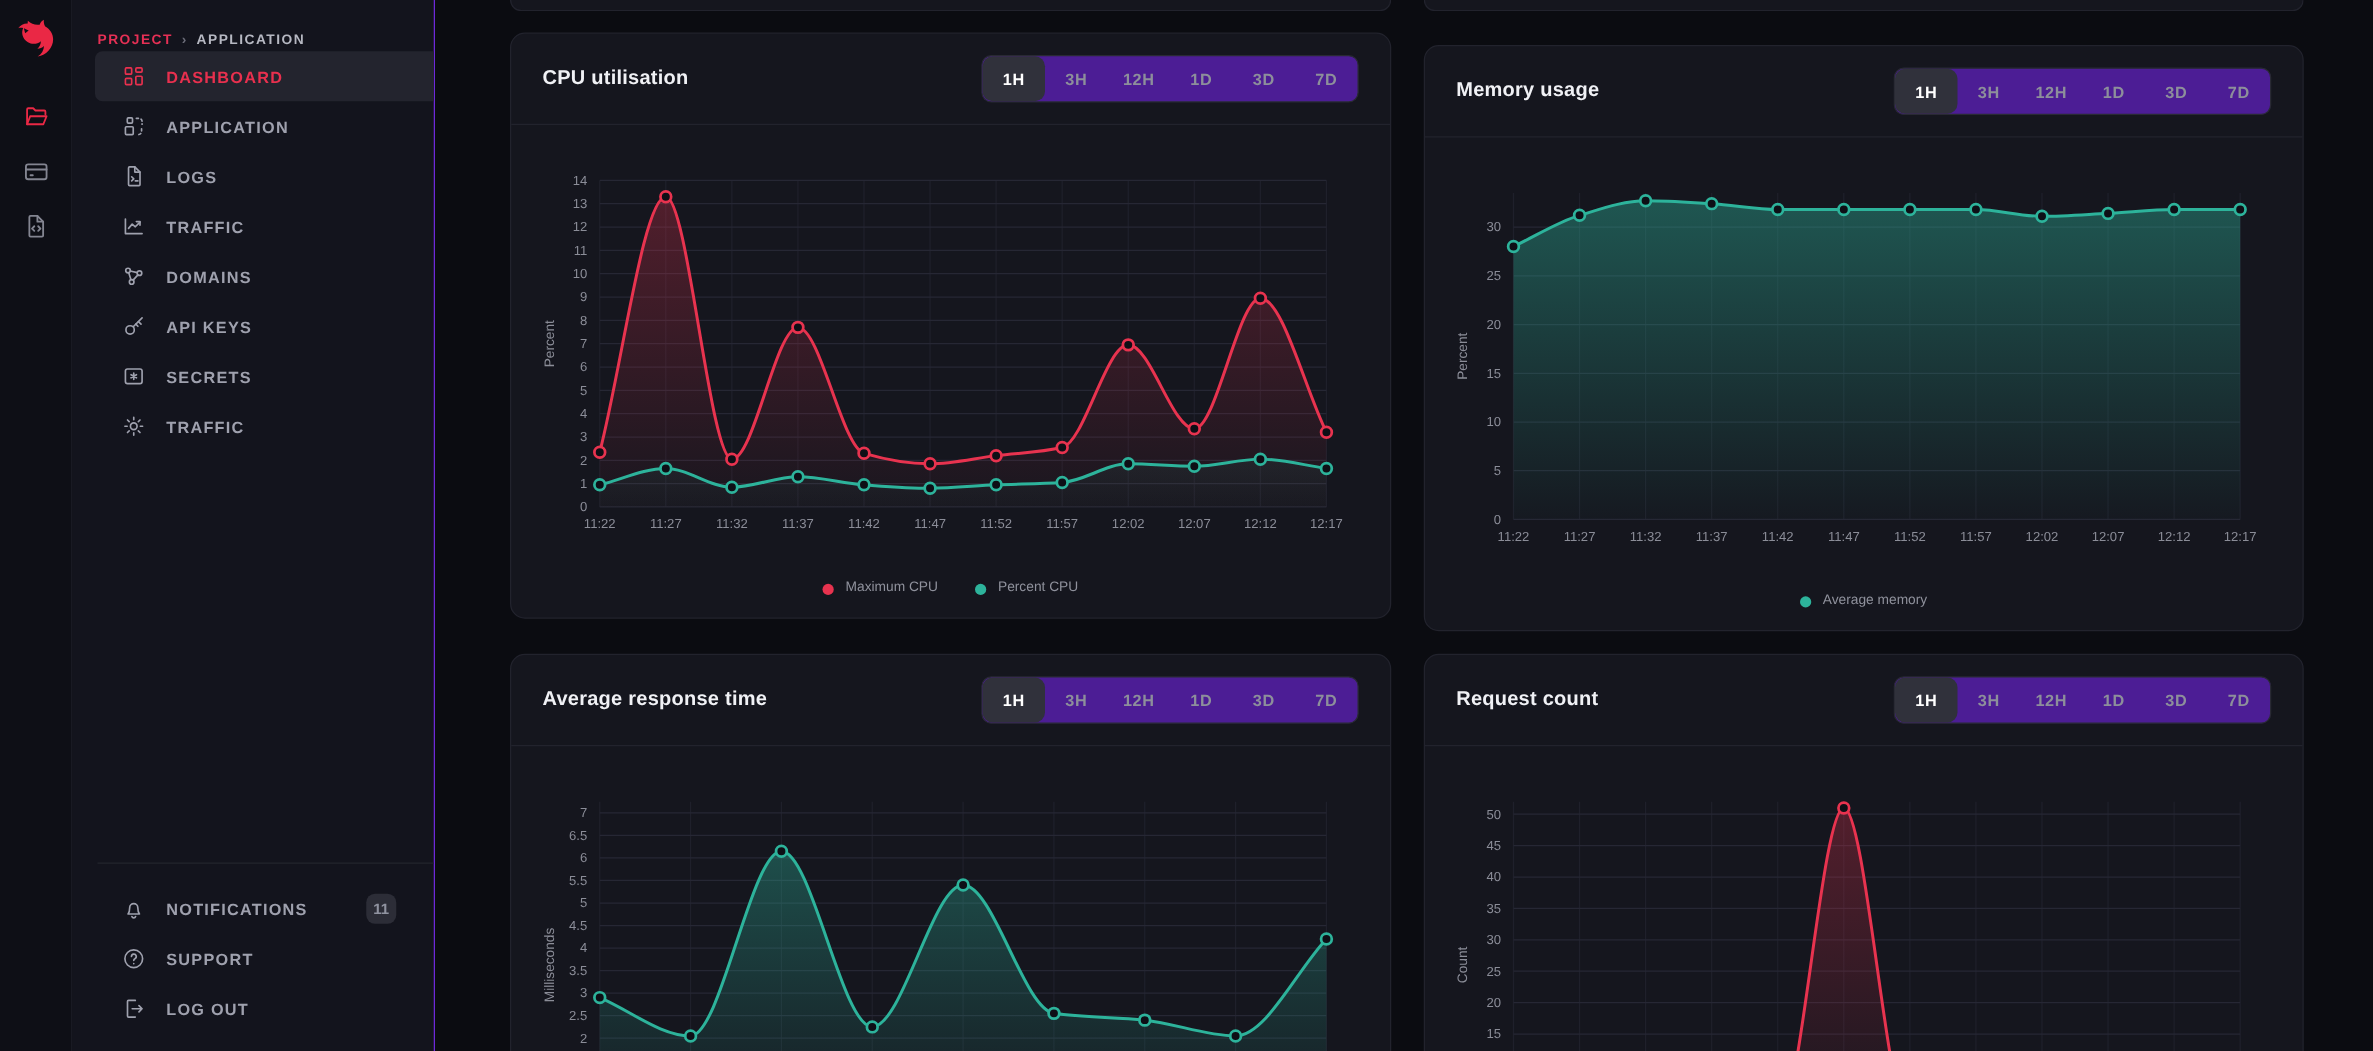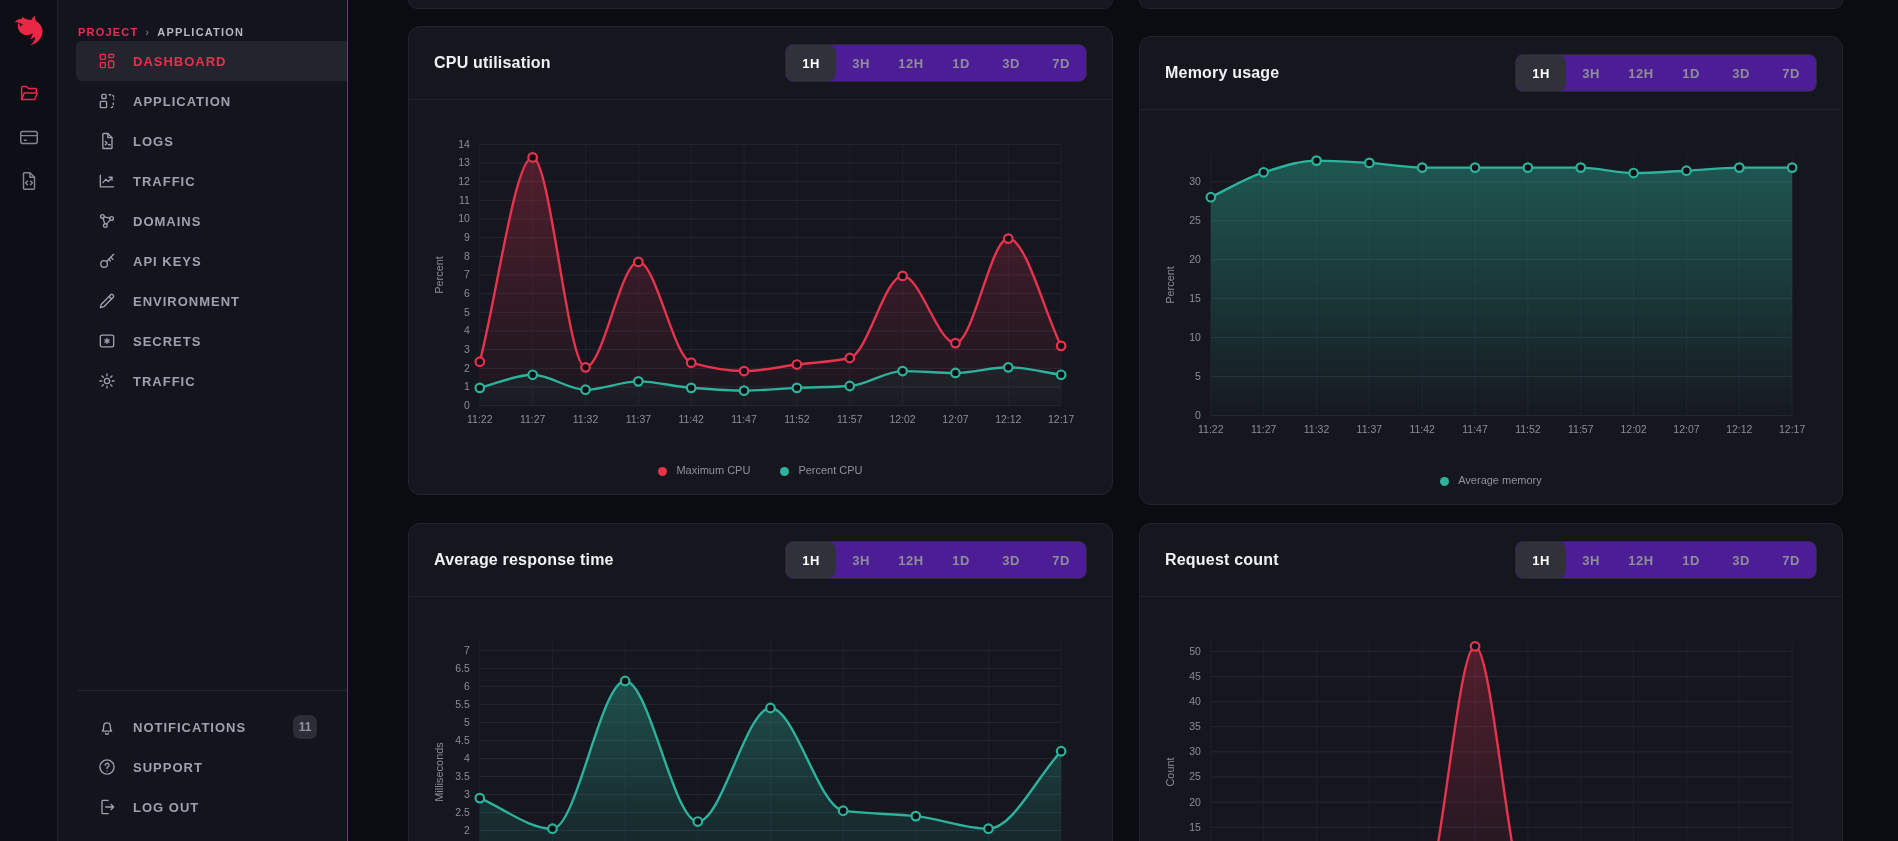--- a/index.html
+++ b/index.html
@@ -116,27 +116,20 @@
           </svg></span>
         <span class="nav-label">DOMAINS</span>
       </div>
       <div class="nav-item">
         <span class="nav-ic"><svg viewBox="0 0 24 24" fill="none" stroke="currentColor" stroke-width="1.6" stroke-linecap="round" stroke-linejoin="round">
             <circle cx="8.5" cy="15.5" r="4"></circle>
             <path d="M11.5 12.5L20 4"></path>
             <path d="M16.5 7.5L19 10M14 10l2 2"></path>
           </svg></span>
         <span class="nav-label">API KEYS</span>
-      </div>
-      <div class="nav-item">
-        <span class="nav-ic"><svg viewBox="0 0 24 24" fill="none" stroke="currentColor" stroke-width="1.6" stroke-linecap="round" stroke-linejoin="round">
-            <path d="M4 20l1.2-4.2L16.5 4.5a1.8 1.8 0 0 1 2.5 0l.5.5a1.8 1.8 0 0 1 0 2.5L8.2 18.8z"></path>
-            <path d="M14.5 6.5l3 3"></path>
-          </svg></span>
-        <span class="nav-label">ENVIRONMENT</span>
       </div>
       <div class="nav-item">
         <span class="nav-ic"><svg viewBox="0 0 24 24" fill="none" stroke="currentColor" stroke-width="1.6" stroke-linecap="round" stroke-linejoin="round">
             <rect x="4" y="5" width="16" height="14" rx="2"></rect>
             <path d="M12 9v6M9.4 10.5l5.2 3M14.6 10.5l-5.2 3"></path>
           </svg></span>
         <span class="nav-label">SECRETS</span>
       </div>
       <div class="nav-item">
         <span class="nav-ic"><svg viewBox="0 0 24 24" fill="none" stroke="currentColor" stroke-width="1.6" stroke-linecap="round" stroke-linejoin="round">

